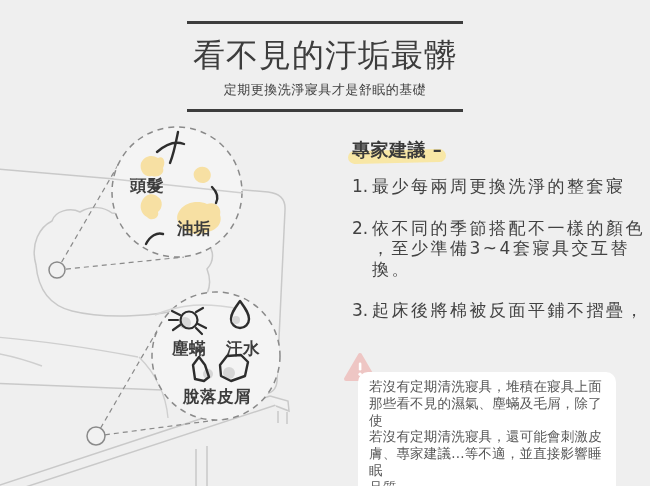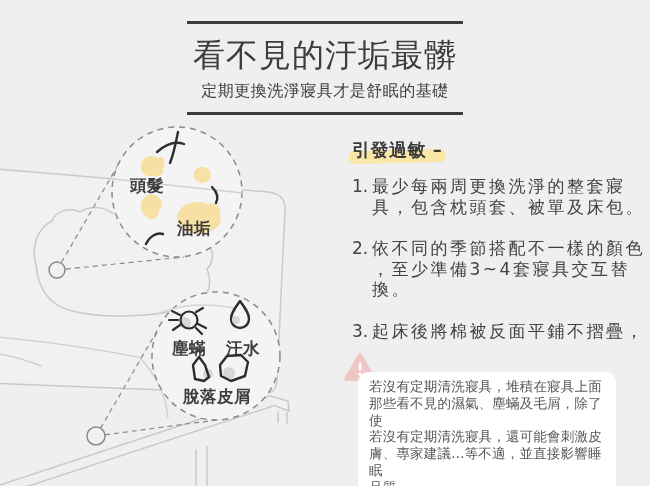--- a/index.html
+++ b/index.html
@@ -7,21 +7,21 @@
     position:relative;width:650px;height:486px;overflow:hidden;
     background:#efefef;
     font-family:"DejaVu Sans","Liberation Sans",sans-serif;
     color:#3d3d3d;
   }
   
   .header{position:absolute;top:0;left:0;right:0;text-align:center;}
   .rule{width:276px;height:3px;background:#3d3d3d;margin:0 auto;}
   .rule.top{margin-top:21px;}
   .title{font-size:32px;font-weight:500;letter-spacing:1px;margin:10px 0 3px;color:#3d3d3d;}
-  .subtitle{font-size:16px;font-weight:500;letter-spacing:.5px;margin:0 0 10px;color:#3f3f3f;}
+  .subtitle{font-size:13px;font-weight:500;letter-spacing:.5px;margin:0 0 10px;color:#3f3f3f;}
   
   .illu{position:absolute;left:0;top:115px;width:356px;height:371px;}
   .illu svg text{font-family:"DejaVu Sans","Liberation Sans",sans-serif;}
   
   .advice{position:absolute;left:352px;top:138px;width:300px;}
   .advice-heading{position:relative;font-size:18px;font-weight:600;height:24px;color:#3a3a3a;letter-spacing:.5px;}
   .advice-heading .hl{position:absolute;left:-4px;top:12px;width:98px;height:13px;background:#f8e7a6;border-radius:7px;transform:rotate(-1.2deg);}
   .advice-heading .txt{position:relative;}
   .items{margin-top:14px;}
   .item{display:flex;font-size:17px;font-weight:500;letter-spacing:2.5px;line-height:20.5px;color:#424242;margin-bottom:21px;}
@@ -130,28 +130,27 @@
           </g>
         </g>
         <text x="183" y="287" font-size="16.5" font-weight="600" letter-spacing="0.5" fill="#3c3c3c">脫落皮屑</text>
       </g>
     </svg>
   </div>
 
   <div class="advice">
     <div class="advice-heading">
       <span class="hl"></span>
-      <span class="txt">引發過敏 –</span>
+      <span class="txt">專家建議 –</span>
     </div>
     <div class="items">
       <div class="item">
         <span class="num">1.</span>
         <span class="lines">
           <span class="ln">最少每兩周更換洗淨的整套寢</span>
-          <span class="ln">具，包含枕頭套、被單及床包。</span>
         </span>
       </div>
       <div class="item">
         <span class="num">2.</span>
         <span class="lines">
           <span class="ln">依不同的季節搭配不一樣的顏色</span>
           <span class="ln">，至少準備3~4套寢具交互替換。</span>
         </span>
       </div>
       <div class="item">

